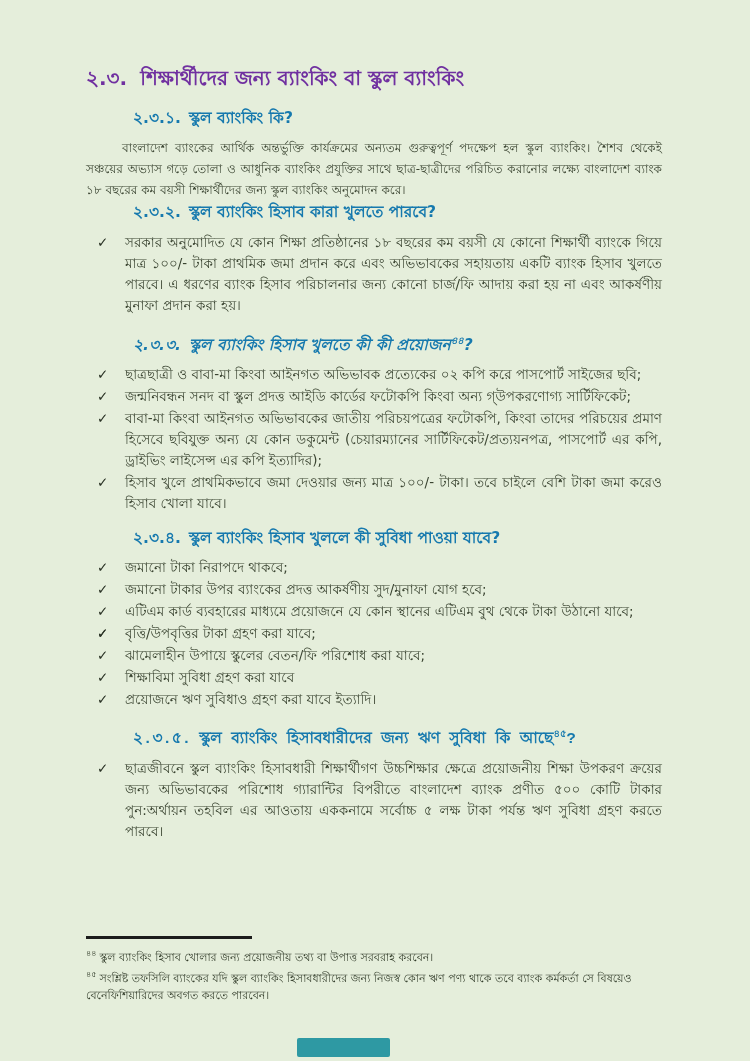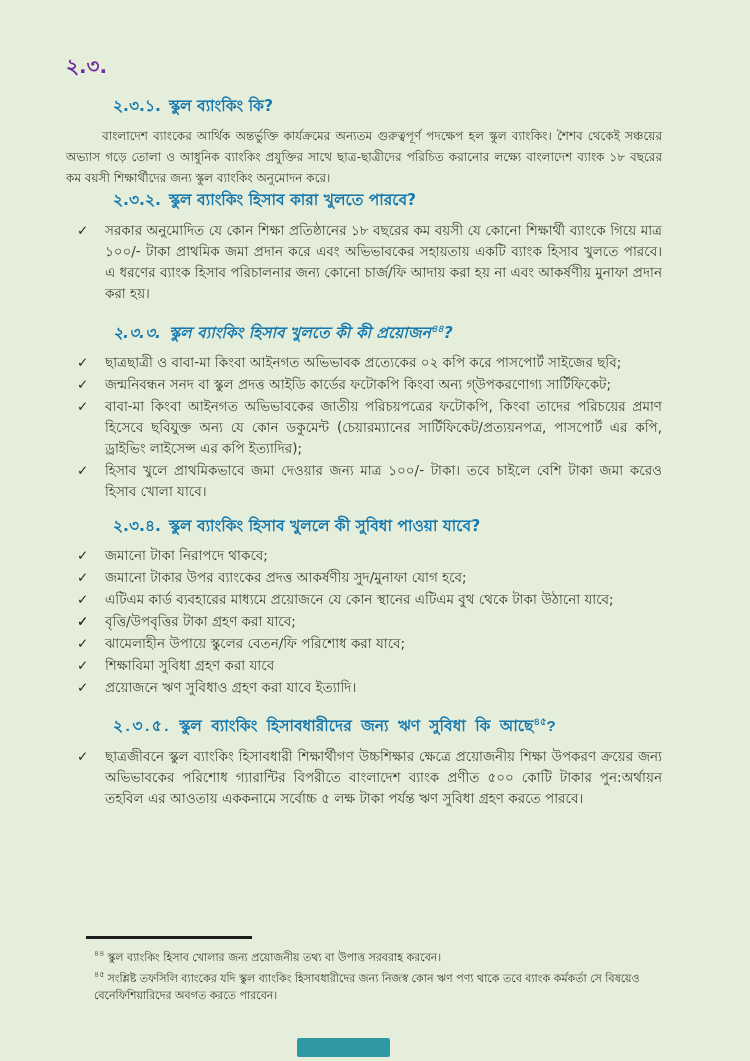--- a/index.html
+++ b/index.html
@@ -10,22 +10,22 @@
   .page{
     position:relative;
     width:750px;height:1061px;
     margin:0 auto;
     background:#E5EEDB;
     color:#3A4431;
     overflow:hidden;
   }
   .content{
     position:absolute;
-    left:0;top:0;right:0;
-    padding:52px 88px 0 66px;
+    left:0;top:12px;right:0;
+    padding:52px 88px 0 86px;
   }
   .main-heading{
     display:flex;
     gap:13px;
     font-size:20px;
     font-weight:bold;
     color:#7030A0;
     line-height:28px;
   }
   .sub-heading{
@@ -72,38 +72,39 @@
     top:936px;
     font-size:11px;
     line-height:17.5px;
     color:#333D2B;
   }
   .fn-rule{
     width:166px;height:0;
     border-top:3px solid #1c1c1c;
     margin-bottom:6px;
   }
-  .fn-line{text-align:left;margin-left:8px;}
+  .fn-line{text-align:left;}
   .fn-line sup{font-size:8px;margin-right:3px;}
   .footer-bar{
     position:absolute;
     left:297px;top:1038px;
     width:93px;height:19px;
     background:#2E99A3;
     border-radius:2px;
   }
 </style>
 </head>
 <body>
 
 <div class="page">
   <div class="content">
 
     <div class="main-heading">
       <span>২.৩.</span>
+      <span>শিক্ষার্থীদের জন্য ব্যাংকিং বা স্কুল ব্যাংকিং</span>
     </div>
 
     <div class="sub-heading mt-s1">
       <span class="num">২.৩.১.</span><span>স্কুল ব্যাংকিং কি?</span>
     </div>
     <div class="para">বাংলাদেশ ব্যাংকের আর্থিক অন্তর্ভুক্তি কার্যক্রমের অন্যতম গুরুত্বপূর্ণ পদক্ষেপ হল স্কুল ব্যাংকিং। শৈশব থেকেই সঞ্চয়ের অভ্যাস গড়ে তোলা ও আধুনিক ব্যাংকিং প্রযুক্তির সাথে ছাত্র-ছাত্রীদের পরিচিত করানোর লক্ষ্যে বাংলাদেশ ব্যাংক ১৮ বছরের কম বয়সী শিক্ষার্থীদের জন্য স্কুল ব্যাংকিং অনুমোদন করে।</div>
 
     <div class="sub-heading mt-s2">
       <span class="num">২.৩.২.</span><span>স্কুল ব্যাংকিং হিসাব কারা খুলতে পারবে?</span>
     </div>

